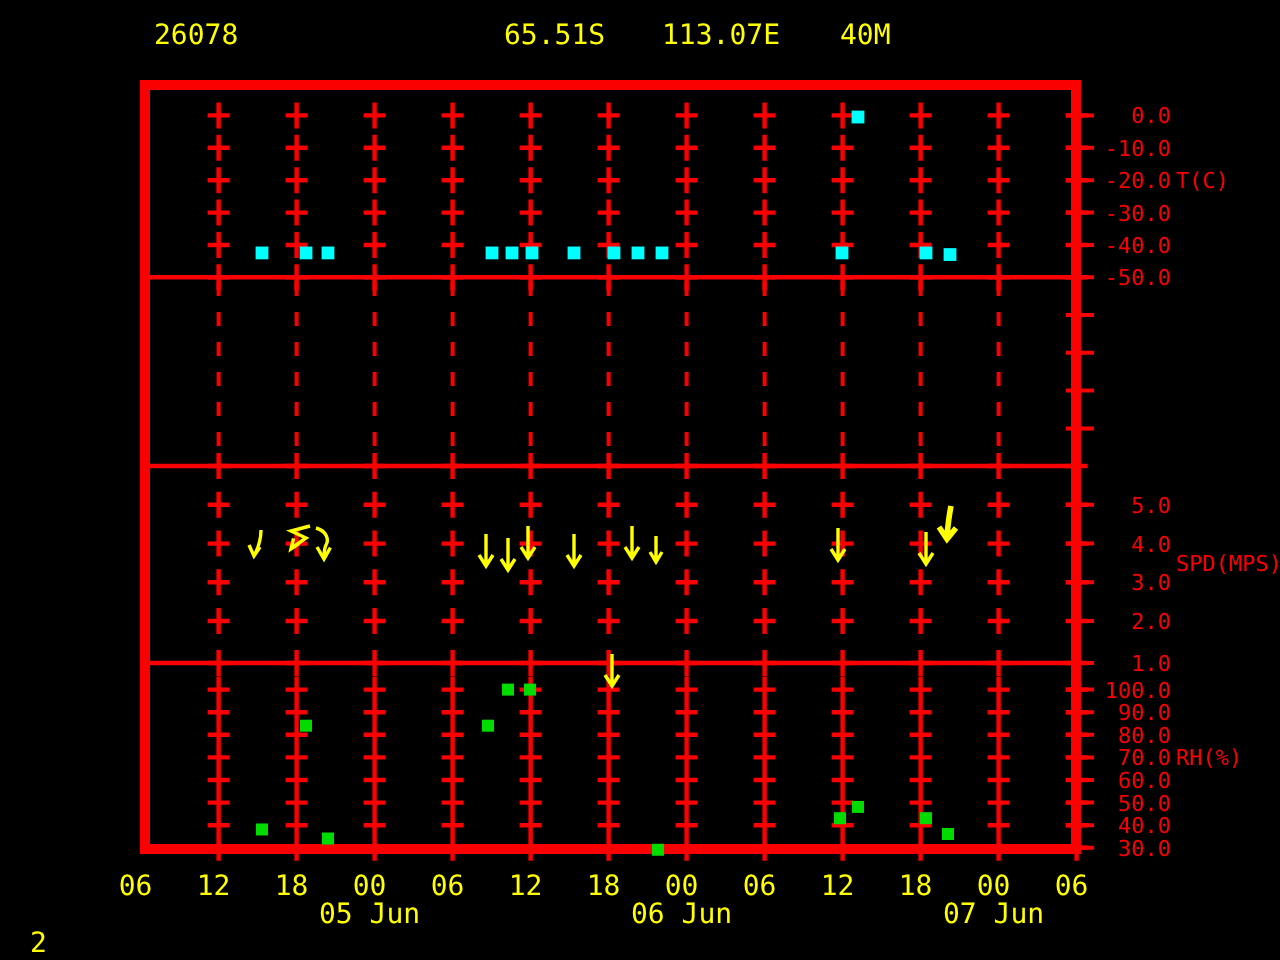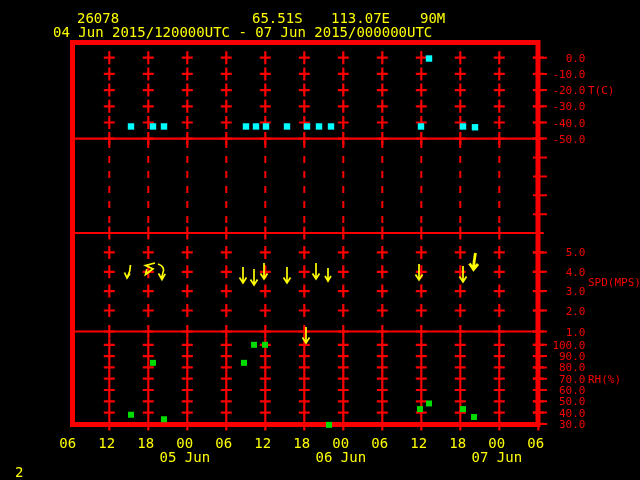--- a/index.html
+++ b/index.html
@@ -9,22 +9,21 @@
   svg{position:absolute;left:0;top:0;}
   text{font-family:"DejaVu Sans Mono",monospace;}
 </style>
 </head>
 <body>
 
 <div class="screen">
   <span class="lbl" style="left:77px;top:12px">26078</span>
   <span class="lbl" style="left:252px;top:12px">65.51S</span>
   <span class="lbl" style="left:331px;top:12px">113.07E</span>
-  <span class="lbl" style="left:420px;top:12px">90M</span>
-  <span class="lbl" style="left:53px;top:26px">04 Jun 2015/120000UTC - 07 Jun 2015/000000UTC</span>
+  <span class="lbl" style="left:420px;top:12px">40M</span>
   <span class="lbl" style="left:15px;top:466px">2</span>
   <svg id="chart" width="640" height="480">
       <g>
         <rect x="72.5" y="42.5" width="465.5" height="382" fill="none" stroke="#fa0000" stroke-width="5"></rect>
         <path d="M75,138.6H535.5 M75,233H535.5 M75,331.5H535.5" stroke="#fa0000" stroke-width="2.2"></path>
         <path d="M103.8,57.7h11M109.3,51.2v13M142.8,57.7h11M148.3,51.2v13M181.8,57.7h11M187.3,51.2v13M220.8,57.7h11M226.3,51.2v13M259.8,57.7h11M265.3,51.2v13M298.8,57.7h11M304.3,51.2v13M337.8,57.7h11M343.3,51.2v13M376.8,57.7h11M382.3,51.2v13M415.8,57.7h11M421.3,51.2v13M454.8,57.7h11M460.3,51.2v13M493.8,57.7h11M499.3,51.2v13M532.8,57.7h11M538.3,51.2v13M103.8,73.9h11M109.3,67.4v13M142.8,73.9h11M148.3,67.4v13M181.8,73.9h11M187.3,67.4v13M220.8,73.9h11M226.3,67.4v13M259.8,73.9h11M265.3,67.4v13M298.8,73.9h11M304.3,67.4v13M337.8,73.9h11M343.3,67.4v13M376.8,73.9h11M382.3,67.4v13M415.8,73.9h11M421.3,67.4v13M454.8,73.9h11M460.3,67.4v13M493.8,73.9h11M499.3,67.4v13M532.8,73.9h11M538.3,67.4v13M103.8,90.1h11M109.3,83.6v13M142.8,90.1h11M148.3,83.6v13M181.8,90.1h11M187.3,83.6v13M220.8,90.1h11M226.3,83.6v13M259.8,90.1h11M265.3,83.6v13M298.8,90.1h11M304.3,83.6v13M337.8,90.1h11M343.3,83.6v13M376.8,90.1h11M382.3,83.6v13M415.8,90.1h11M421.3,83.6v13M454.8,90.1h11M460.3,83.6v13M493.8,90.1h11M499.3,83.6v13M532.8,90.1h11M538.3,83.6v13M103.8,106.3h11M109.3,99.8v13M142.8,106.3h11M148.3,99.8v13M181.8,106.3h11M187.3,99.8v13M220.8,106.3h11M226.3,99.8v13M259.8,106.3h11M265.3,99.8v13M298.8,106.3h11M304.3,99.8v13M337.8,106.3h11M343.3,99.8v13M376.8,106.3h11M382.3,99.8v13M415.8,106.3h11M421.3,99.8v13M454.8,106.3h11M460.3,99.8v13M493.8,106.3h11M499.3,99.8v13M532.8,106.3h11M538.3,99.8v13M103.8,122.5h11M109.3,116v13M142.8,122.5h11M148.3,116v13M181.8,122.5h11M187.3,116v13M220.8,122.5h11M226.3,116v13M259.8,122.5h11M265.3,116v13M298.8,122.5h11M304.3,116v13M337.8,122.5h11M343.3,116v13M376.8,122.5h11M382.3,116v13M415.8,122.5h11M421.3,116v13M454.8,122.5h11M460.3,116v13M493.8,122.5h11M499.3,116v13M532.8,122.5h11M538.3,116v13M103.8,138.6h11M109.3,132.1v13M142.8,138.6h11M148.3,132.1v13M181.8,138.6h11M187.3,132.1v13M220.8,138.6h11M226.3,132.1v13M259.8,138.6h11M265.3,132.1v13M298.8,138.6h11M304.3,132.1v13M337.8,138.6h11M343.3,132.1v13M376.8,138.6h11M382.3,132.1v13M415.8,138.6h11M421.3,132.1v13M454.8,138.6h11M460.3,132.1v13M493.8,138.6h11M499.3,132.1v13M532.8,138.6h11M538.3,132.1v13" stroke="#fa0000" stroke-width="2.2" fill="none"></path>
         <path d="M103.8,233h11M109.3,226.5v13M142.8,233h11M148.3,226.5v13M181.8,233h11M187.3,226.5v13M220.8,233h11M226.3,226.5v13M259.8,233h11M265.3,226.5v13M298.8,233h11M304.3,226.5v13M337.8,233h11M343.3,226.5v13M376.8,233h11M382.3,226.5v13M415.8,233h11M421.3,226.5v13M454.8,233h11M460.3,226.5v13M493.8,233h11M499.3,226.5v13M532.8,233h11M538.3,226.5v13M103.8,252.4h11M109.3,245.9v13M142.8,252.4h11M148.3,245.9v13M181.8,252.4h11M187.3,245.9v13M220.8,252.4h11M226.3,245.9v13M259.8,252.4h11M265.3,245.9v13M298.8,252.4h11M304.3,245.9v13M337.8,252.4h11M343.3,245.9v13M376.8,252.4h11M382.3,245.9v13M415.8,252.4h11M421.3,245.9v13M454.8,252.4h11M460.3,245.9v13M493.8,252.4h11M499.3,245.9v13M532.8,252.4h11M538.3,245.9v13M103.8,271.8h11M109.3,265.3v13M142.8,271.8h11M148.3,265.3v13M181.8,271.8h11M187.3,265.3v13M220.8,271.8h11M226.3,265.3v13M259.8,271.8h11M265.3,265.3v13M298.8,271.8h11M304.3,265.3v13M337.8,271.8h11M343.3,265.3v13M376.8,271.8h11M382.3,265.3v13M415.8,271.8h11M421.3,265.3v13M454.8,271.8h11M460.3,265.3v13M493.8,271.8h11M499.3,265.3v13M532.8,271.8h11M538.3,265.3v13M103.8,291.1h11M109.3,284.6v13M142.8,291.1h11M148.3,284.6v13M181.8,291.1h11M187.3,284.6v13M220.8,291.1h11M226.3,284.6v13M259.8,291.1h11M265.3,284.6v13M298.8,291.1h11M304.3,284.6v13M337.8,291.1h11M343.3,284.6v13M376.8,291.1h11M382.3,284.6v13M415.8,291.1h11M421.3,284.6v13M454.8,291.1h11M460.3,284.6v13M493.8,291.1h11M499.3,284.6v13M532.8,291.1h11M538.3,284.6v13M103.8,310.5h11M109.3,304v13M142.8,310.5h11M148.3,304v13M181.8,310.5h11M187.3,304v13M220.8,310.5h11M226.3,304v13M259.8,310.5h11M265.3,304v13M298.8,310.5h11M304.3,304v13M337.8,310.5h11M343.3,304v13M376.8,310.5h11M382.3,304v13M415.8,310.5h11M421.3,304v13M454.8,310.5h11M460.3,304v13M493.8,310.5h11M499.3,304v13M532.8,310.5h11M538.3,304v13M103.8,331.5h11M109.3,325v13M142.8,331.5h11M148.3,325v13M181.8,331.5h11M187.3,325v13M220.8,331.5h11M226.3,325v13M259.8,331.5h11M265.3,325v13M298.8,331.5h11M304.3,325v13M337.8,331.5h11M343.3,325v13M376.8,331.5h11M382.3,325v13M415.8,331.5h11M421.3,325v13M454.8,331.5h11M460.3,325v13M493.8,331.5h11M499.3,325v13M532.8,331.5h11M538.3,325v13" stroke="#fa0000" stroke-width="2.2" fill="none"></path>
         <path d="M103.8,344.8h11M109.3,338.3v13M142.8,344.8h11M148.3,338.3v13M181.8,344.8h11M187.3,338.3v13M220.8,344.8h11M226.3,338.3v13M259.8,344.8h11M265.3,338.3v13M298.8,344.8h11M304.3,338.3v13M337.8,344.8h11M343.3,338.3v13M376.8,344.8h11M382.3,338.3v13M415.8,344.8h11M421.3,338.3v13M454.8,344.8h11M460.3,338.3v13M493.8,344.8h11M499.3,338.3v13M532.8,344.8h11M538.3,338.3v13M103.8,356.1h11M109.3,349.6v13M142.8,356.1h11M148.3,349.6v13M181.8,356.1h11M187.3,349.6v13M220.8,356.1h11M226.3,349.6v13M259.8,356.1h11M265.3,349.6v13M298.8,356.1h11M304.3,349.6v13M337.8,356.1h11M343.3,349.6v13M376.8,356.1h11M382.3,349.6v13M415.8,356.1h11M421.3,349.6v13M454.8,356.1h11M460.3,349.6v13M493.8,356.1h11M499.3,349.6v13M532.8,356.1h11M538.3,349.6v13M103.8,367.4h11M109.3,360.9v13M142.8,367.4h11M148.3,360.9v13M181.8,367.4h11M187.3,360.9v13M220.8,367.4h11M226.3,360.9v13M259.8,367.4h11M265.3,360.9v13M298.8,367.4h11M304.3,360.9v13M337.8,367.4h11M343.3,360.9v13M376.8,367.4h11M382.3,360.9v13M415.8,367.4h11M421.3,360.9v13M454.8,367.4h11M460.3,360.9v13M493.8,367.4h11M499.3,360.9v13M532.8,367.4h11M538.3,360.9v13M103.8,378.7h11M109.3,372.2v13M142.8,378.7h11M148.3,372.2v13M181.8,378.7h11M187.3,372.2v13M220.8,378.7h11M226.3,372.2v13M259.8,378.7h11M265.3,372.2v13M298.8,378.7h11M304.3,372.2v13M337.8,378.7h11M343.3,372.2v13M376.8,378.7h11M382.3,372.2v13M415.8,378.7h11M421.3,372.2v13M454.8,378.7h11M460.3,372.2v13M493.8,378.7h11M499.3,372.2v13M532.8,378.7h11M538.3,372.2v13M103.8,390h11M109.3,383.5v13M142.8,390h11M148.3,383.5v13M181.8,390h11M187.3,383.5v13M220.8,390h11M226.3,383.5v13M259.8,390h11M265.3,383.5v13M298.8,390h11M304.3,383.5v13M337.8,390h11M343.3,383.5v13M376.8,390h11M382.3,383.5v13M415.8,390h11M421.3,383.5v13M454.8,390h11M460.3,383.5v13M493.8,390h11M499.3,383.5v13M532.8,390h11M538.3,383.5v13M103.8,401.3h11M109.3,394.8v13M142.8,401.3h11M148.3,394.8v13M181.8,401.3h11M187.3,394.8v13M220.8,401.3h11M226.3,394.8v13M259.8,401.3h11M265.3,394.8v13M298.8,401.3h11M304.3,394.8v13M337.8,401.3h11M343.3,394.8v13M376.8,401.3h11M382.3,394.8v13M415.8,401.3h11M421.3,394.8v13M454.8,401.3h11M460.3,394.8v13M493.8,401.3h11M499.3,394.8v13M532.8,401.3h11M538.3,394.8v13M103.8,412.6h11M109.3,406.1v13M142.8,412.6h11M148.3,406.1v13M181.8,412.6h11M187.3,406.1v13M220.8,412.6h11M226.3,406.1v13M259.8,412.6h11M265.3,406.1v13M298.8,412.6h11M304.3,406.1v13M337.8,412.6h11M343.3,406.1v13M376.8,412.6h11M382.3,406.1v13M415.8,412.6h11M421.3,406.1v13M454.8,412.6h11M460.3,406.1v13M493.8,412.6h11M499.3,406.1v13M532.8,412.6h11M538.3,406.1v13M103.8,423.9h11M109.3,417.4v13M142.8,423.9h11M148.3,417.4v13M181.8,423.9h11M187.3,417.4v13M220.8,423.9h11M226.3,417.4v13M259.8,423.9h11M265.3,417.4v13M298.8,423.9h11M304.3,417.4v13M337.8,423.9h11M343.3,417.4v13M376.8,423.9h11M382.3,417.4v13M415.8,423.9h11M421.3,417.4v13M454.8,423.9h11M460.3,417.4v13M493.8,423.9h11M499.3,417.4v13M532.8,423.9h11M538.3,417.4v13" stroke="#fa0000" stroke-width="2.2" fill="none"></path>
         <path d="M109.3,141V230M148.3,141V230M187.3,141V230M226.3,141V230M265.3,141V230M304.3,141V230M343.3,141V230M382.3,141V230M421.3,141V230M460.3,141V230M499.3,141V230M538.3,141V230" stroke="#fa0000" stroke-width="2" stroke-dasharray="7 8"></path>
         <path d="M533,57.7H547M533,73.9H547M533,90.1H547M533,106.3H547M533,122.5H547M533,138.6H547M533,157.5H547M533,176.4H547M533,195.3H547M533,214.2H547M533,252.4H547M533,271.8H547M533,291.1H547M533,310.5H547M533,331.5H547M533,344.8H547M533,356.1H547M533,367.4H547M533,378.7H547M533,390H547M533,401.3H547M533,412.6H547M533,423.9H547" stroke="#fa0000" stroke-width="2"></path>

